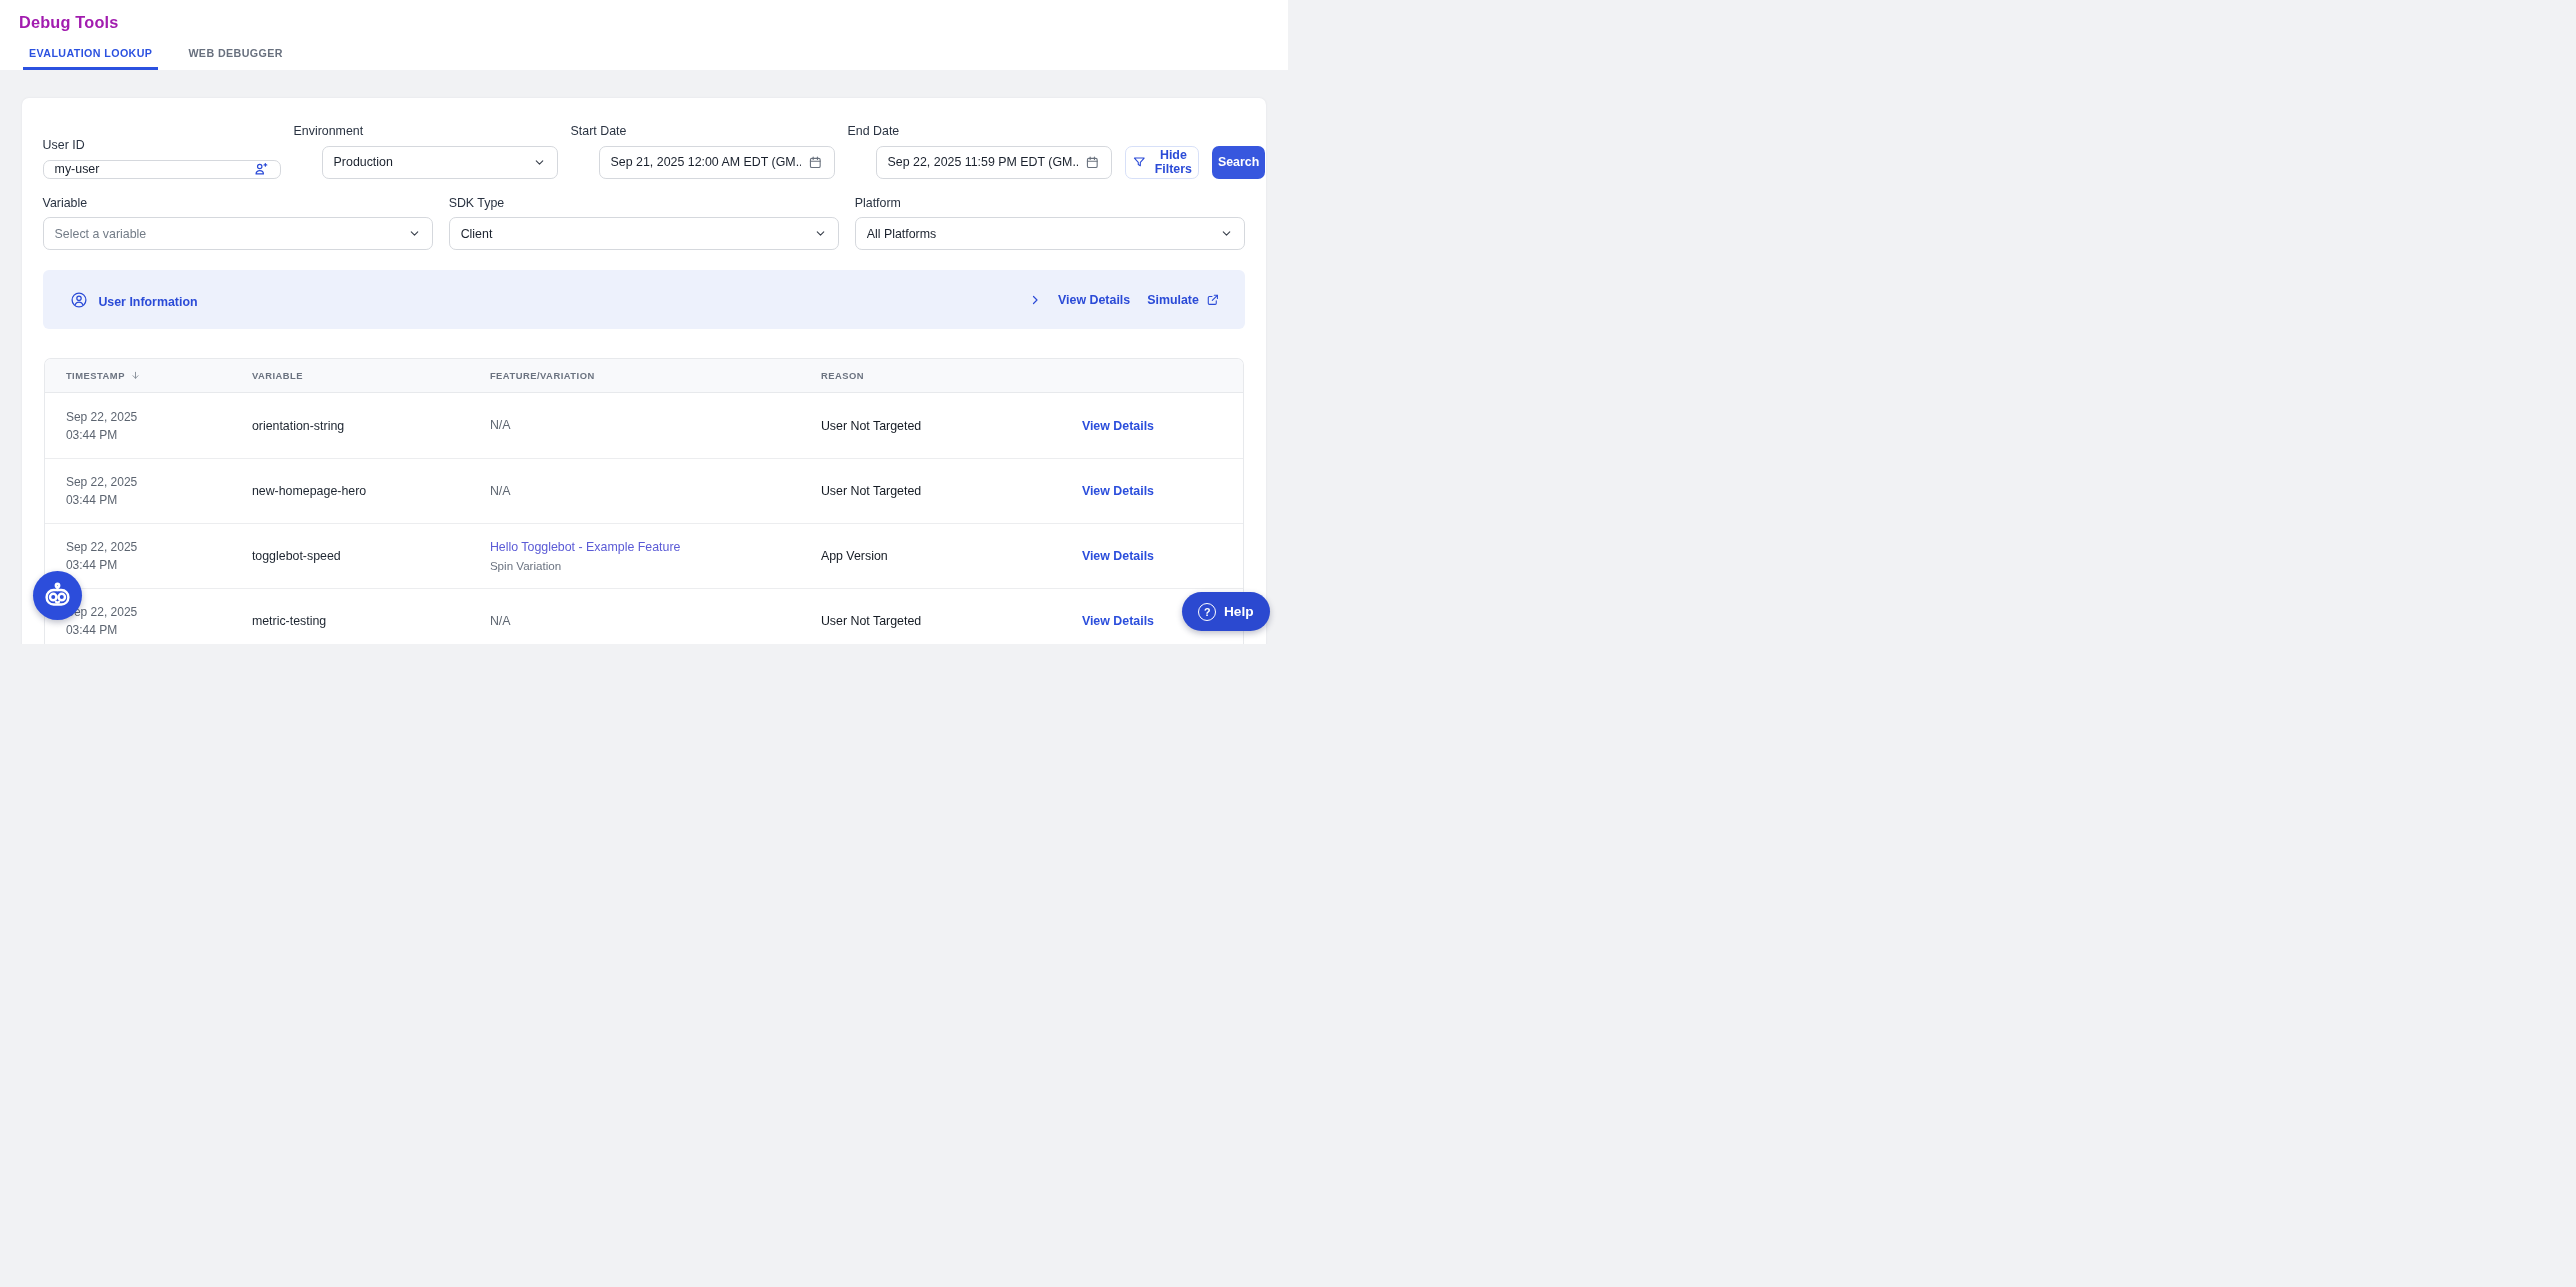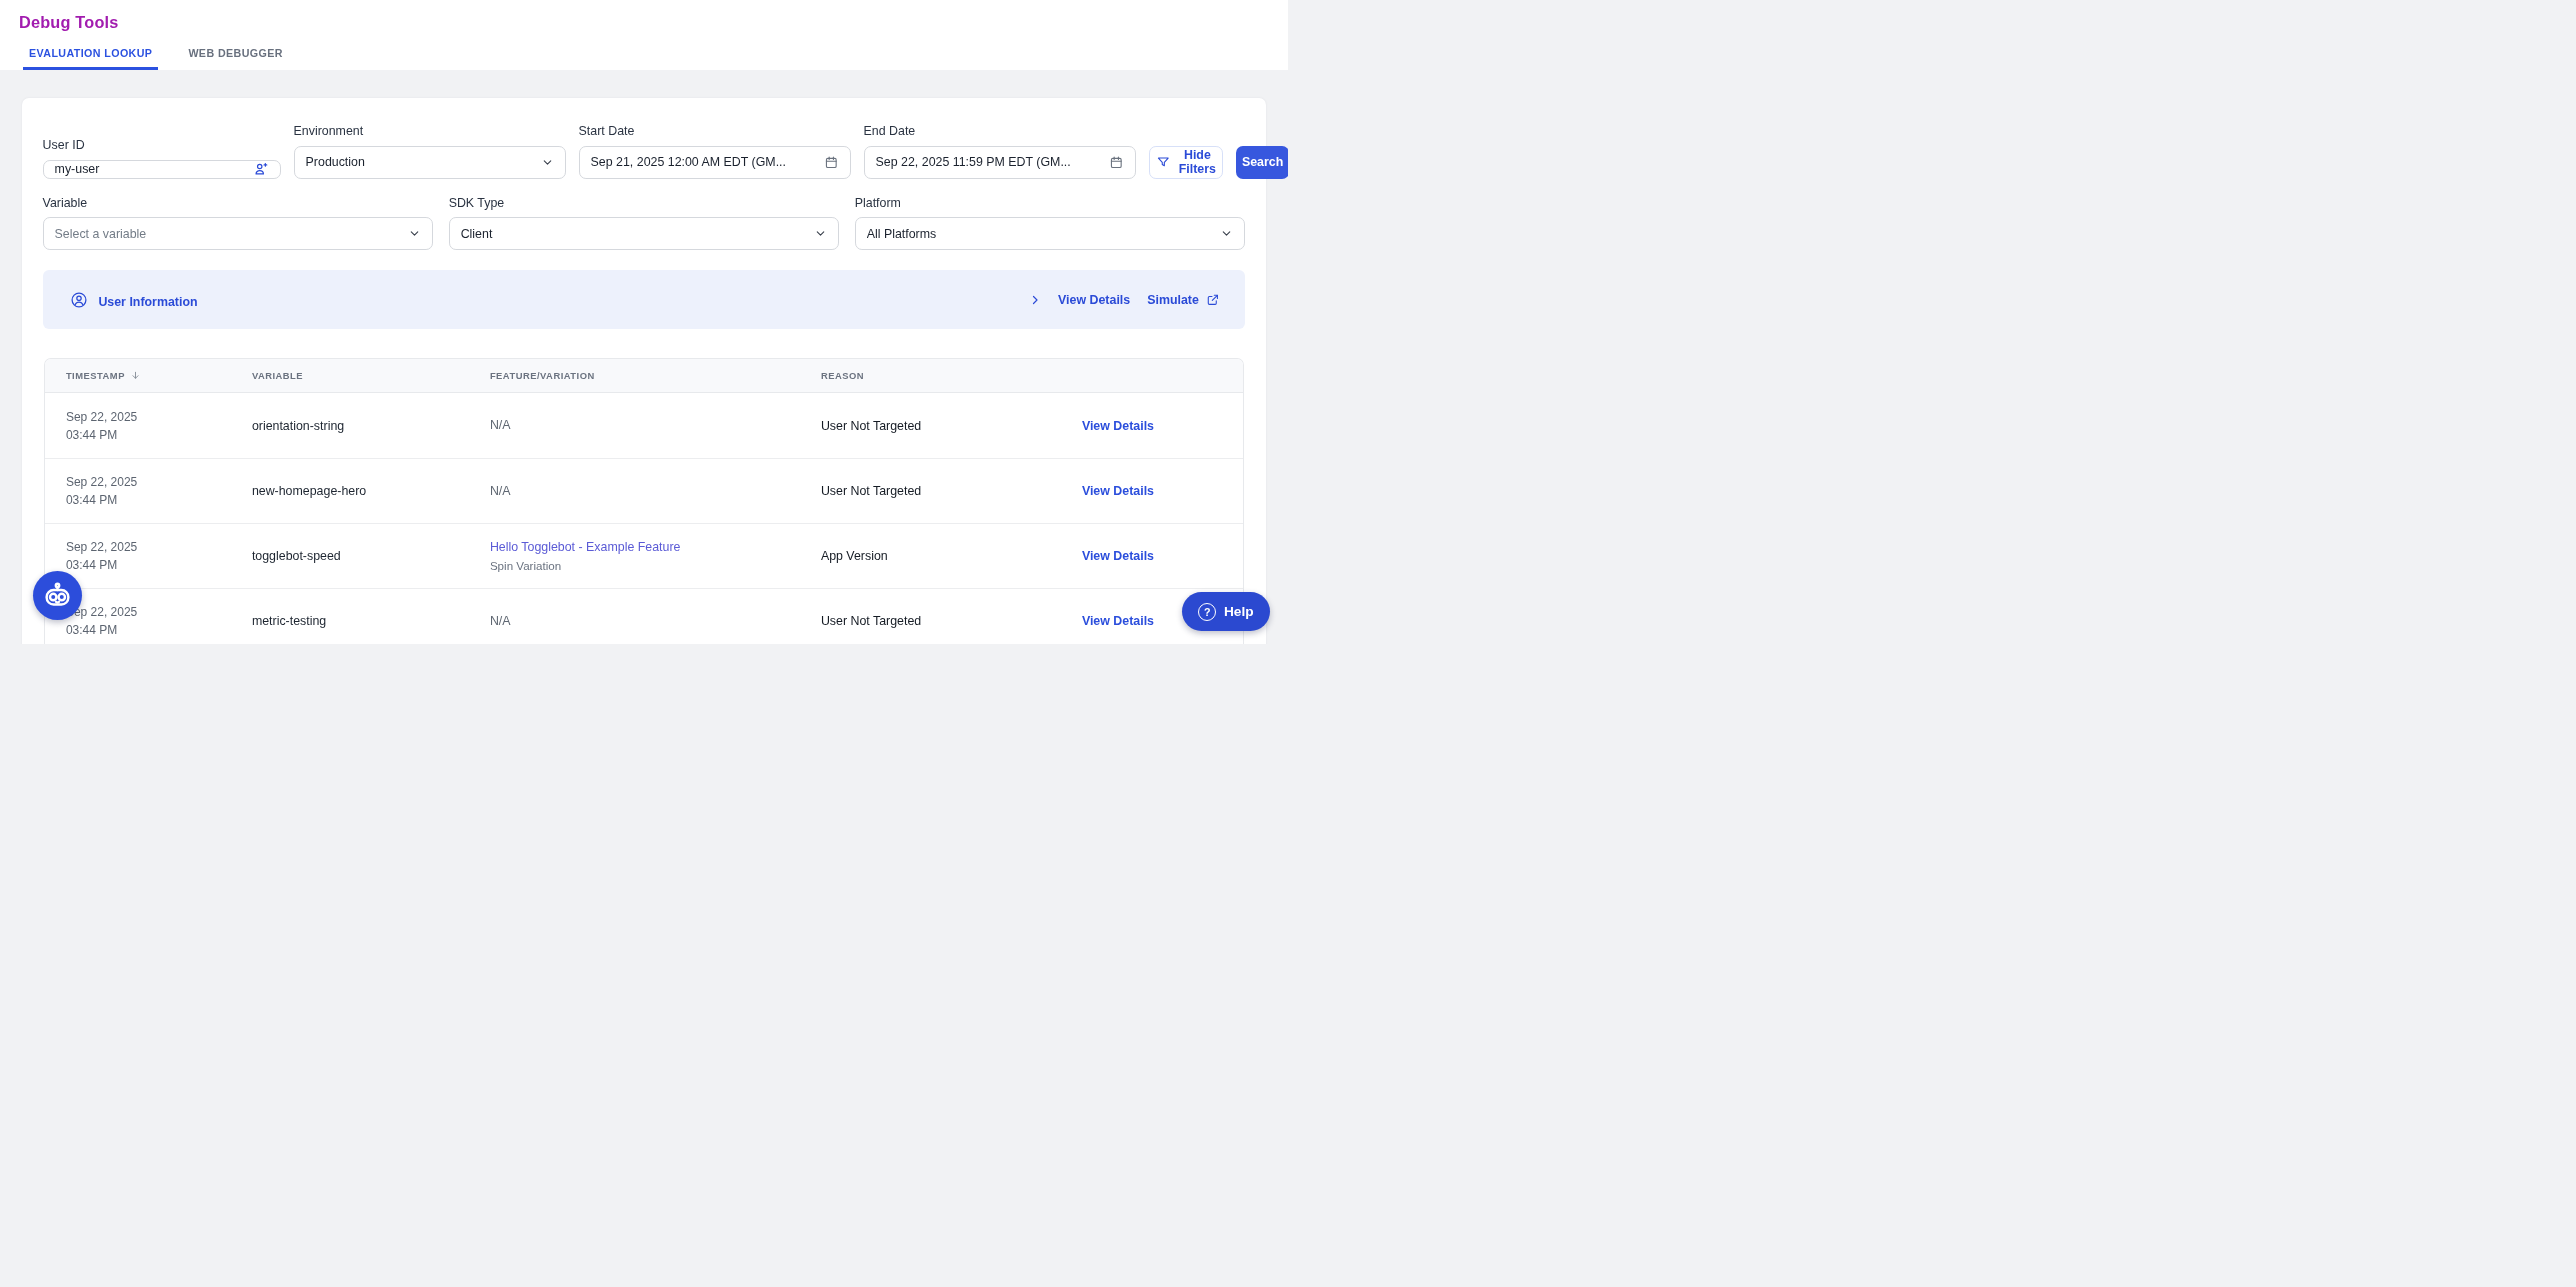--- a/index.html
+++ b/index.html
@@ -22,21 +22,21 @@
   .content { padding-top:28px; }
   .card { margin:0 22px; background:#fff; border-radius:6.9px; padding:26px 20.6px 0; height:772px; box-shadow:0 0.9px 2.6px rgba(20,30,60,.07); }
 
   .filter-row { display:flex; gap:13px; align-items:flex-end; }
   .filter-row2 { display:flex; gap:15.4px; margin-top:17px; }
   .fgroup { display:flex; flex-direction:column; }
   .flabel { font-size:12.4px; font-weight:500; color:#2A3342; margin-bottom:7.7px; }
   .control { height:33px; border:0.9px solid #D5D8DD; border-radius:6.9px; background:#fff; display:flex; align-items:center; padding:0 11px; font-size:12.4px; color:#1B222E; position:relative; }
   .control .value { flex:1; white-space:nowrap; overflow:hidden; }
   .control .placeholder { color:#737C87; }
-  .w-std { width:272px; }
+  .w-std { width:236px;margin-left:28px; }
   .grow { flex:1; }
   input.text-input { width:238px; height:19px; border:0.9px solid #D5D8DD; border-radius:6.9px; padding:0 34px 0 11px; font-size:12.4px; color:#1B222E; font-family:inherit; outline:none; }
   .input-wrap { position:relative; }
   .input-icon-right { position:absolute; right:10.3px; top:50%; transform:translateY(-50%); display:flex; }
   .chev { margin-left:6.9px; display:flex; }
   .btn-outline { height:33px; width:121px; border:0.9px solid #D7E0F8; border-radius:6.9px; background:#fff; color:#2B4BD7; font-size:12.4px; font-weight:600; display:flex; align-items:center; justify-content:center; gap:8.6px; cursor:pointer; font-family:inherit; }
   .btn-primary { height:33px; width:69px; border:none; border-radius:6.9px; background:#3757DE; color:#fff; font-size:12.4px; font-weight:600; display:flex; align-items:center; justify-content:center; cursor:pointer; font-family:inherit; }
 
   
   .user-bar { margin-top:20px; height:59px; background:#EDF1FC; border-radius:6px; display:flex; align-items:center; padding:0 26px 0 27.5px; }

